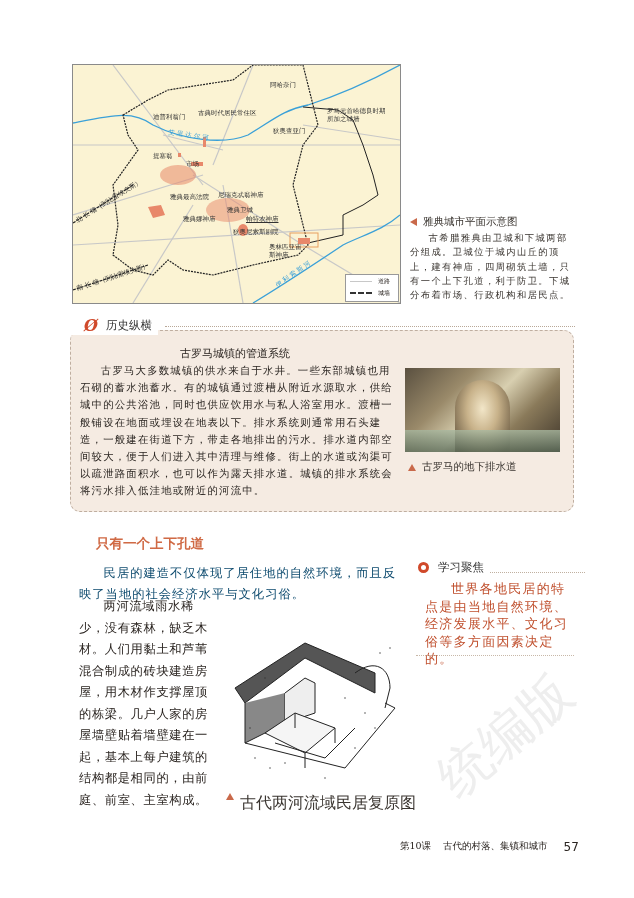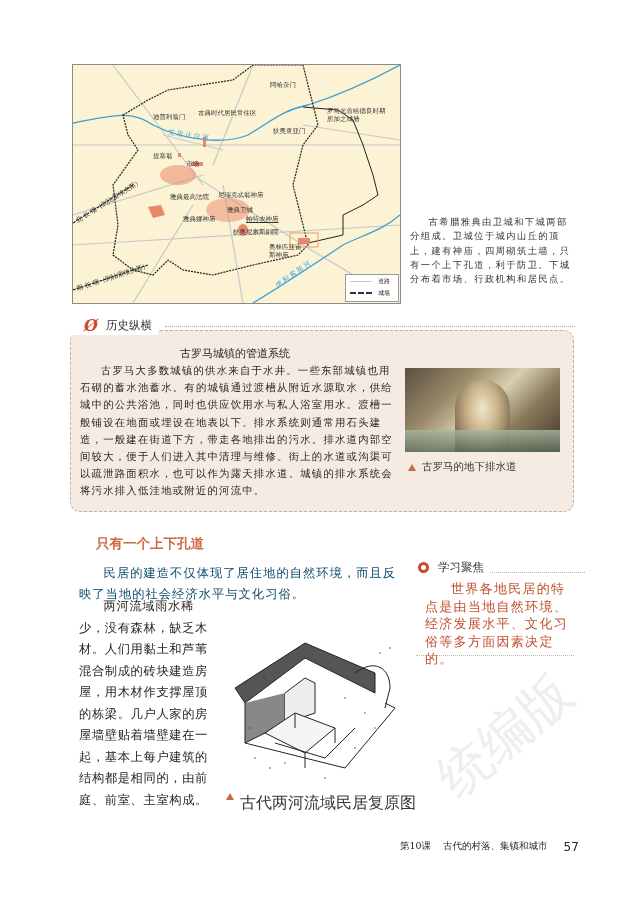--- a/index.html
+++ b/index.html
@@ -126,20 +126,24 @@
         <span>道路</span>
       </div>
     <div class="row">
         <span class="sw" style="border-top:2px dashed #333;"></span>
         <span>城墙</span>
       </div>
   </div>
 </div>
 
 <div class="abs mapcap">
+  <div class="captitle">
+      <span class="tri-l"></span>
+      <span>雅典城市平面示意图</span>
+    </div>
   <div class="capbody">古希腊雅典由卫城和下城两部分组成。卫城位于城内山丘的顶上，建有神庙，四周砌筑土墙，只有一个上下孔道，利于防卫。下城分布着市场、行政机构和居民点。</div>
 </div>
 
 <div class="abs hbox"></div>
 <div class="abs hhead-line"></div>
 <div class="abs hhead">
   <span class="phi">Ø</span>
   <span class="hlabel">历史纵横</span>
 </div>
 <div class="abs htitle">古罗马城镇的管道系统</div>

